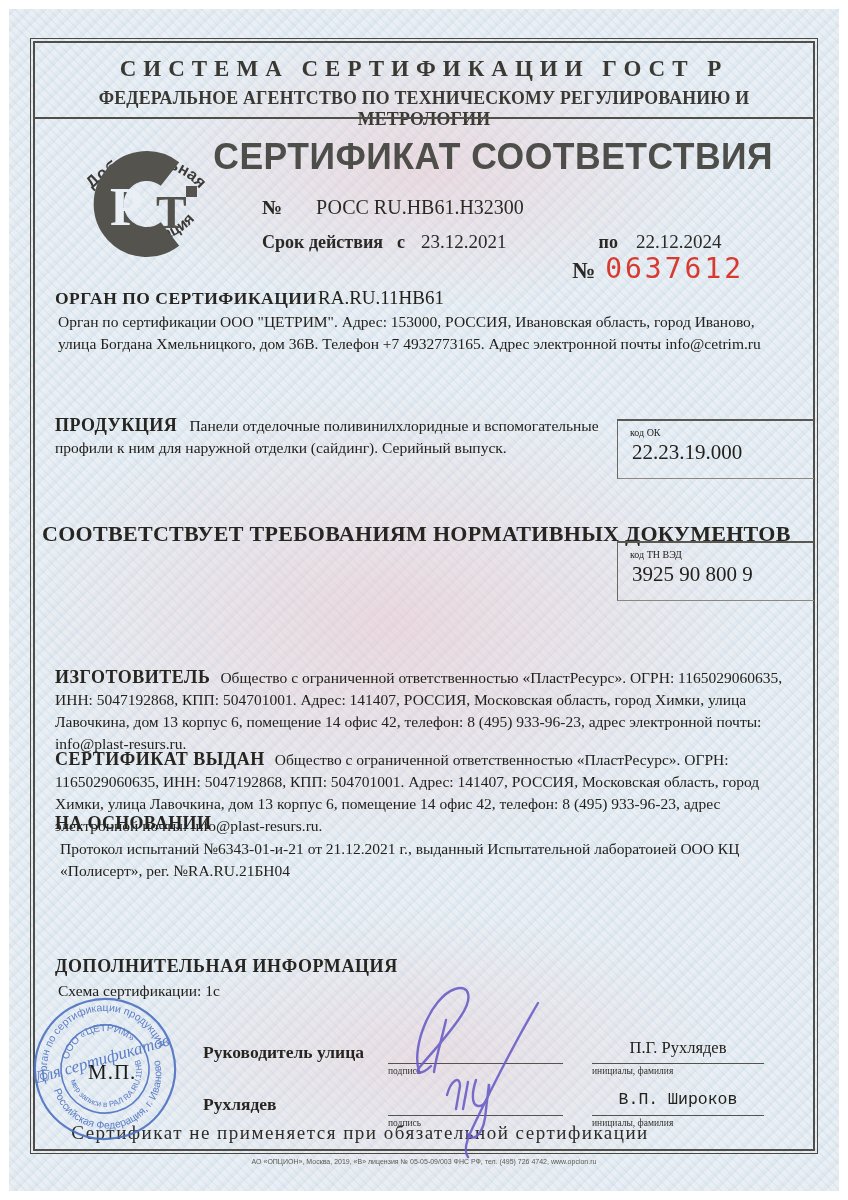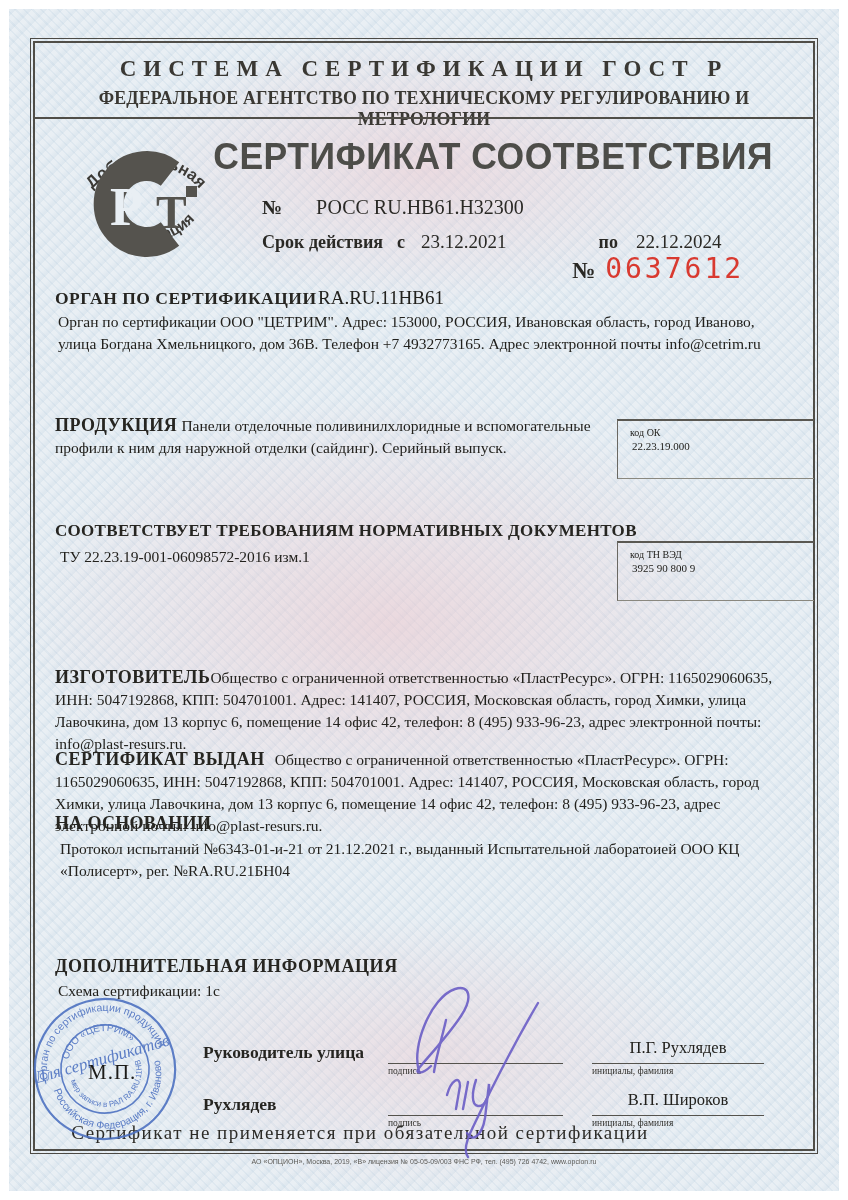--- a/index.html
+++ b/index.html
@@ -31,31 +31,31 @@
   .v-po{margin-left:92px;margin-right:18px;}
   .blankno{position:absolute;left:572px;top:252px;}
   .blankno .no{font-size:23px;font-weight:bold;color:#2a2925;margin-right:10px;}
   .blankno .digits{font-family:"DejaVu Sans Mono",monospace;font-size:28px;letter-spacing:3px;color:#d93a30;}
   .sec-label{font-weight:bold;color:#262521;}
   .body-text{color:#22211d;font-size:15.5px;line-height:22px;}
   .organ-label{position:absolute;left:55px;top:288px;font-size:17.5px;letter-spacing:0.5px;}
   .organ-code{position:absolute;left:318px;top:287px;font-size:19px;color:#22211d;}
   .organ-text{position:absolute;left:58px;top:311px;width:736px;}
   .product{position:absolute;left:55px;top:398px;width:578px;}
-  .product b{font-size:18px;letter-spacing:0.5px;margin-right:4px;}
+  .product b{font-size:18px;letter-spacing:0.5px;margin-right:12px;}
   .codebox{position:absolute;left:617px;width:196px;height:57px;
            border-top:2px solid #5a5852;border-left:1px solid #6a6862;border-bottom:1px solid #8a887f;}
   .codebox .cb-label{margin:6px 0 2px 12px;font-size:10px;color:#22211d;}
-  .codebox .cb-value{margin:0 0 0 14px;font-size:11px;color:#22211d;}
+  .codebox .cb-value{margin:0 0 0 14px;font-size:21px;color:#22211d;}
   .box-ok{top:419px;}
   .box-tnved{top:541px;}
-  .conf-label{position:absolute;left:55px;top:521px;font-size:17px;letter-spacing:0.3px;}
+  .conf-label{position:absolute;left:42px;top:521px;font-size:22px;letter-spacing:0.3px;}
   .conf-text{position:absolute;left:60px;top:546px;width:545px;}
   .manufacturer{position:absolute;left:55px;top:650px;width:745px;}
-  .manufacturer b{font-size:18px;letter-spacing:0.5px;margin-right:0;}
+  .manufacturer b{font-size:18px;letter-spacing:0.5px;margin-right:10px;}
   .issuedto{position:absolute;left:55px;top:732px;width:748px;}
   .issuedto b{font-size:18px;letter-spacing:0.5px;margin-right:10px;}
   .basis-label{position:absolute;left:55px;top:813px;font-size:18px;letter-spacing:0.3px;}
   .basis-text{position:absolute;left:60px;top:838px;width:748px;}
   .addinfo-label{position:absolute;left:55px;top:956px;font-size:18px;letter-spacing:0.6px;}
   .addinfo-text{position:absolute;left:58px;top:980px;width:500px;}
   .mp{position:absolute;left:88px;top:1060px;font-size:21px;color:#1c1b18;z-index:6;letter-spacing:1px;}
   .sigrow-label{position:absolute;font-weight:bold;font-size:17.5px;color:#262521;}
   .role-head{left:203px;top:1042px;}
   .role-expert{left:203px;top:1094px;}
@@ -64,21 +64,21 @@
   .sl-1b{left:592px;top:1028px;width:172px;height:35px;}
   .sl-2a{left:388px;top:1080px;width:175px;height:35px;}
   .sl-2b{left:592px;top:1080px;width:172px;height:35px;}
   .under{position:absolute;width:175px;font-size:9.5px;color:#33322e;}
   .u-1a{left:388px;top:1066px;}
   .u-1b{left:592px;top:1066px;width:172px;}
   .u-2a{left:388px;top:1118px;}
   .u-2b{left:592px;top:1118px;width:172px;}
   .signame{position:absolute;width:172px;text-align:center;font-size:16.5px;color:#22211d;}
   .n-head{left:592px;top:1038px;}
-  .n-expert{left:592px;top:1090px;}
+  .n-expert{left:592px;top:1090px;font-family:Liberation Mono, monospace;}
   .disclaimer{position:absolute;left:34px;top:1122px;width:652px;text-align:center;
         font-size:19px;letter-spacing:1.5px;color:#2c2b27;}
   .fineprint{position:absolute;left:124px;top:1158px;width:600px;text-align:center;
         font-family:"Liberation Sans",sans-serif;font-size:7px;color:#5b5a56;}
   .logo-svg{position:absolute;left:60px;top:128px;width:172px;height:142px;}
   .stamp-svg{position:absolute;left:20px;top:984px;width:170px;height:170px;z-index:5;opacity:0.88;}
   .sig-svg{position:absolute;left:375px;top:975px;width:210px;height:200px;z-index:7;}
 </style>
 </head>
 <body>
@@ -129,21 +129,20 @@
   <div class="organ-code">RA.RU.11НВ61</div>
   <div class="organ-text body-text">Орган по сертификации ООО "ЦЕТРИМ". Адрес: 153000, РОССИЯ, Ивановская область, город Иваново, улица Богдана Хмельницкого, дом 36В. Телефон +7 4932773165. Адрес электронной почты info@cetrim.ru</div>
 
   <p class="product body-text"><b class="sec-label">ПРОДУКЦИЯ</b><span>Панели отделочные поливинилхлоридные и вспомогательные профили к ним для наружной отделки (сайдинг). Серийный выпуск.</span></p>
   <div class="codebox box-ok">
     <div class="cb-label">код ОК</div>
     <div class="cb-value">22.23.19.000</div>
   </div>
 
   <div class="conf-label sec-label">СООТВЕТСТВУЕТ ТРЕБОВАНИЯМ НОРМАТИВНЫХ ДОКУМЕНТОВ</div>
-  <div class="conf-text body-text">ТУ 22.23.19-001-06098572-2016 изм.1</div>
   <div class="codebox box-tnved">
     <div class="cb-label">код ТН ВЭД</div>
     <div class="cb-value">3925 90 800 9</div>
   </div>
 
   <p class="manufacturer body-text"><b class="sec-label">ИЗГОТОВИТЕЛЬ</b><span>Общество с ограниченной ответственностью «ПластРесурс». ОГРН: 1165029060635, ИНН: 5047192868, КПП: 504701001. Адрес: 141407, РОССИЯ, Московская область, город Химки, улица Лавочкина, дом 13 корпус 6, помещение 14 офис 42, телефон: 8 (495) 933-96-23, адрес электронной почты: info@plast-resurs.ru.</span></p>
 
   <p class="issuedto body-text"><b class="sec-label">СЕРТИФИКАТ ВЫДАН</b><span>Общество с ограниченной ответственностью «ПластРесурс». ОГРН: 1165029060635, ИНН: 5047192868, КПП: 504701001. Адрес: 141407, РОССИЯ, Московская область, город Химки, улица Лавочкина, дом 13 корпус 6, помещение 14 офис 42, телефон: 8 (495) 933-96-23, адрес электронной почты: info@plast-resurs.ru.</span></p>
 
   <div class="basis-label sec-label">НА ОСНОВАНИИ</div>

